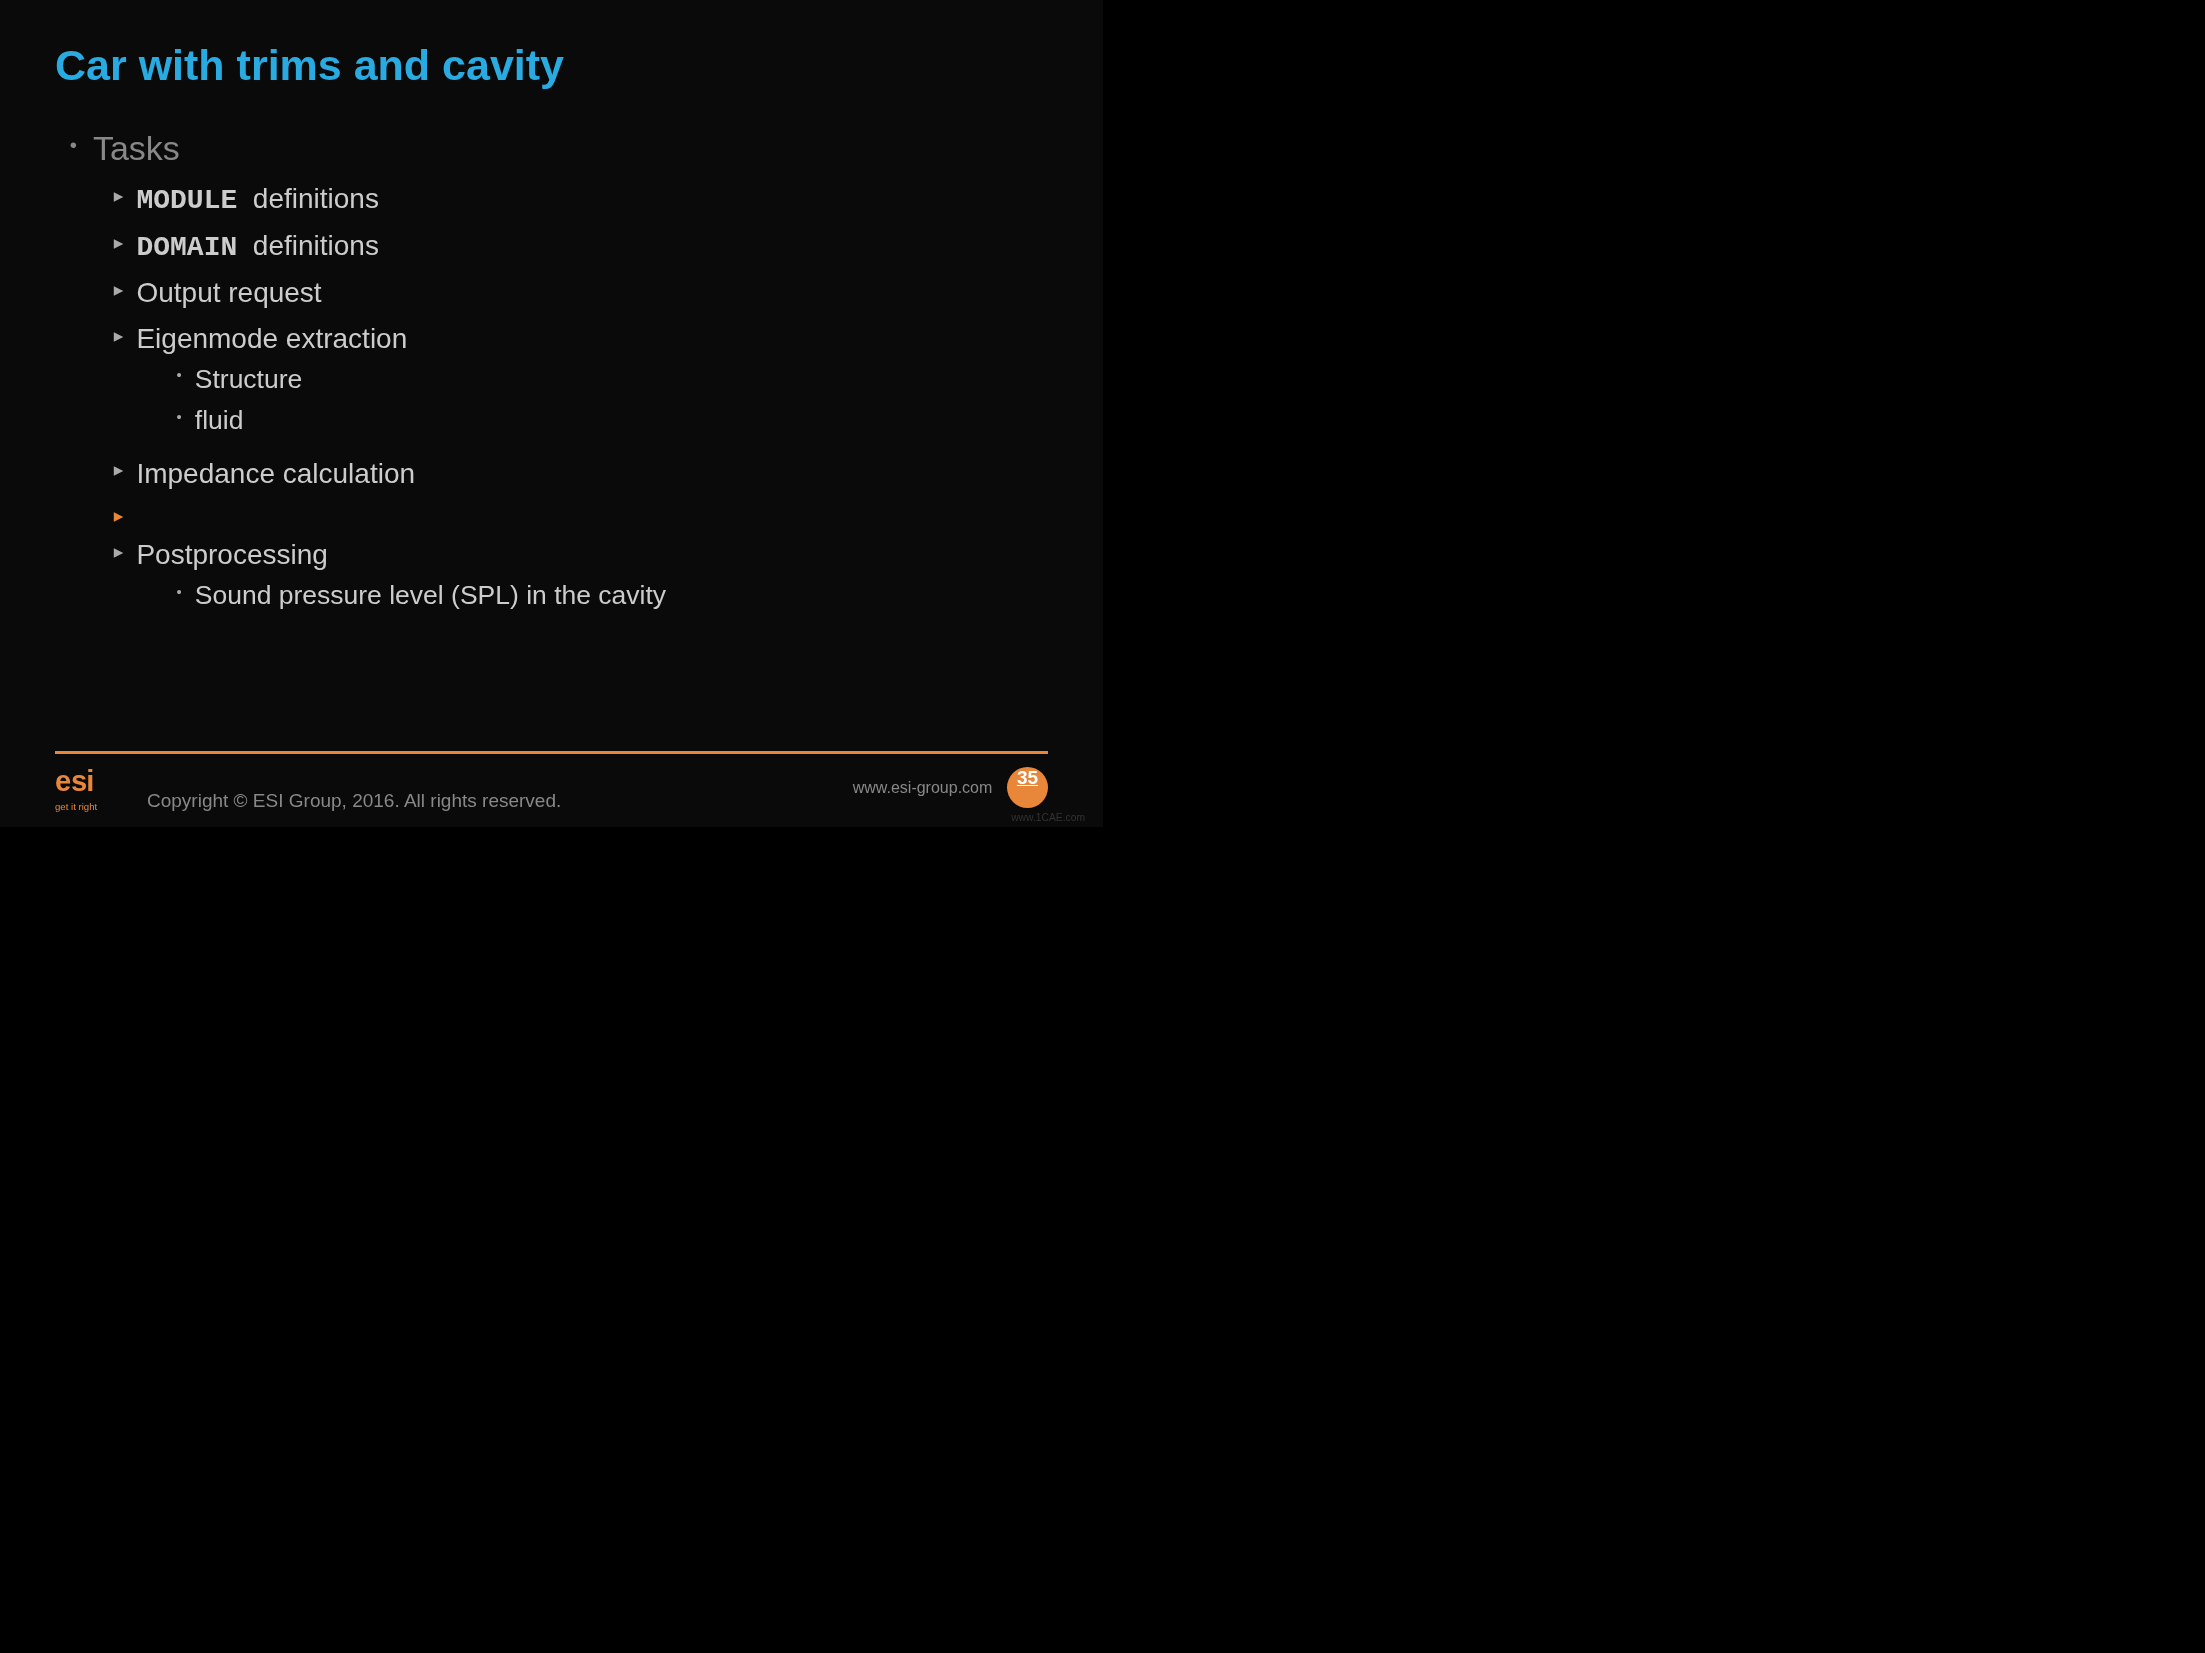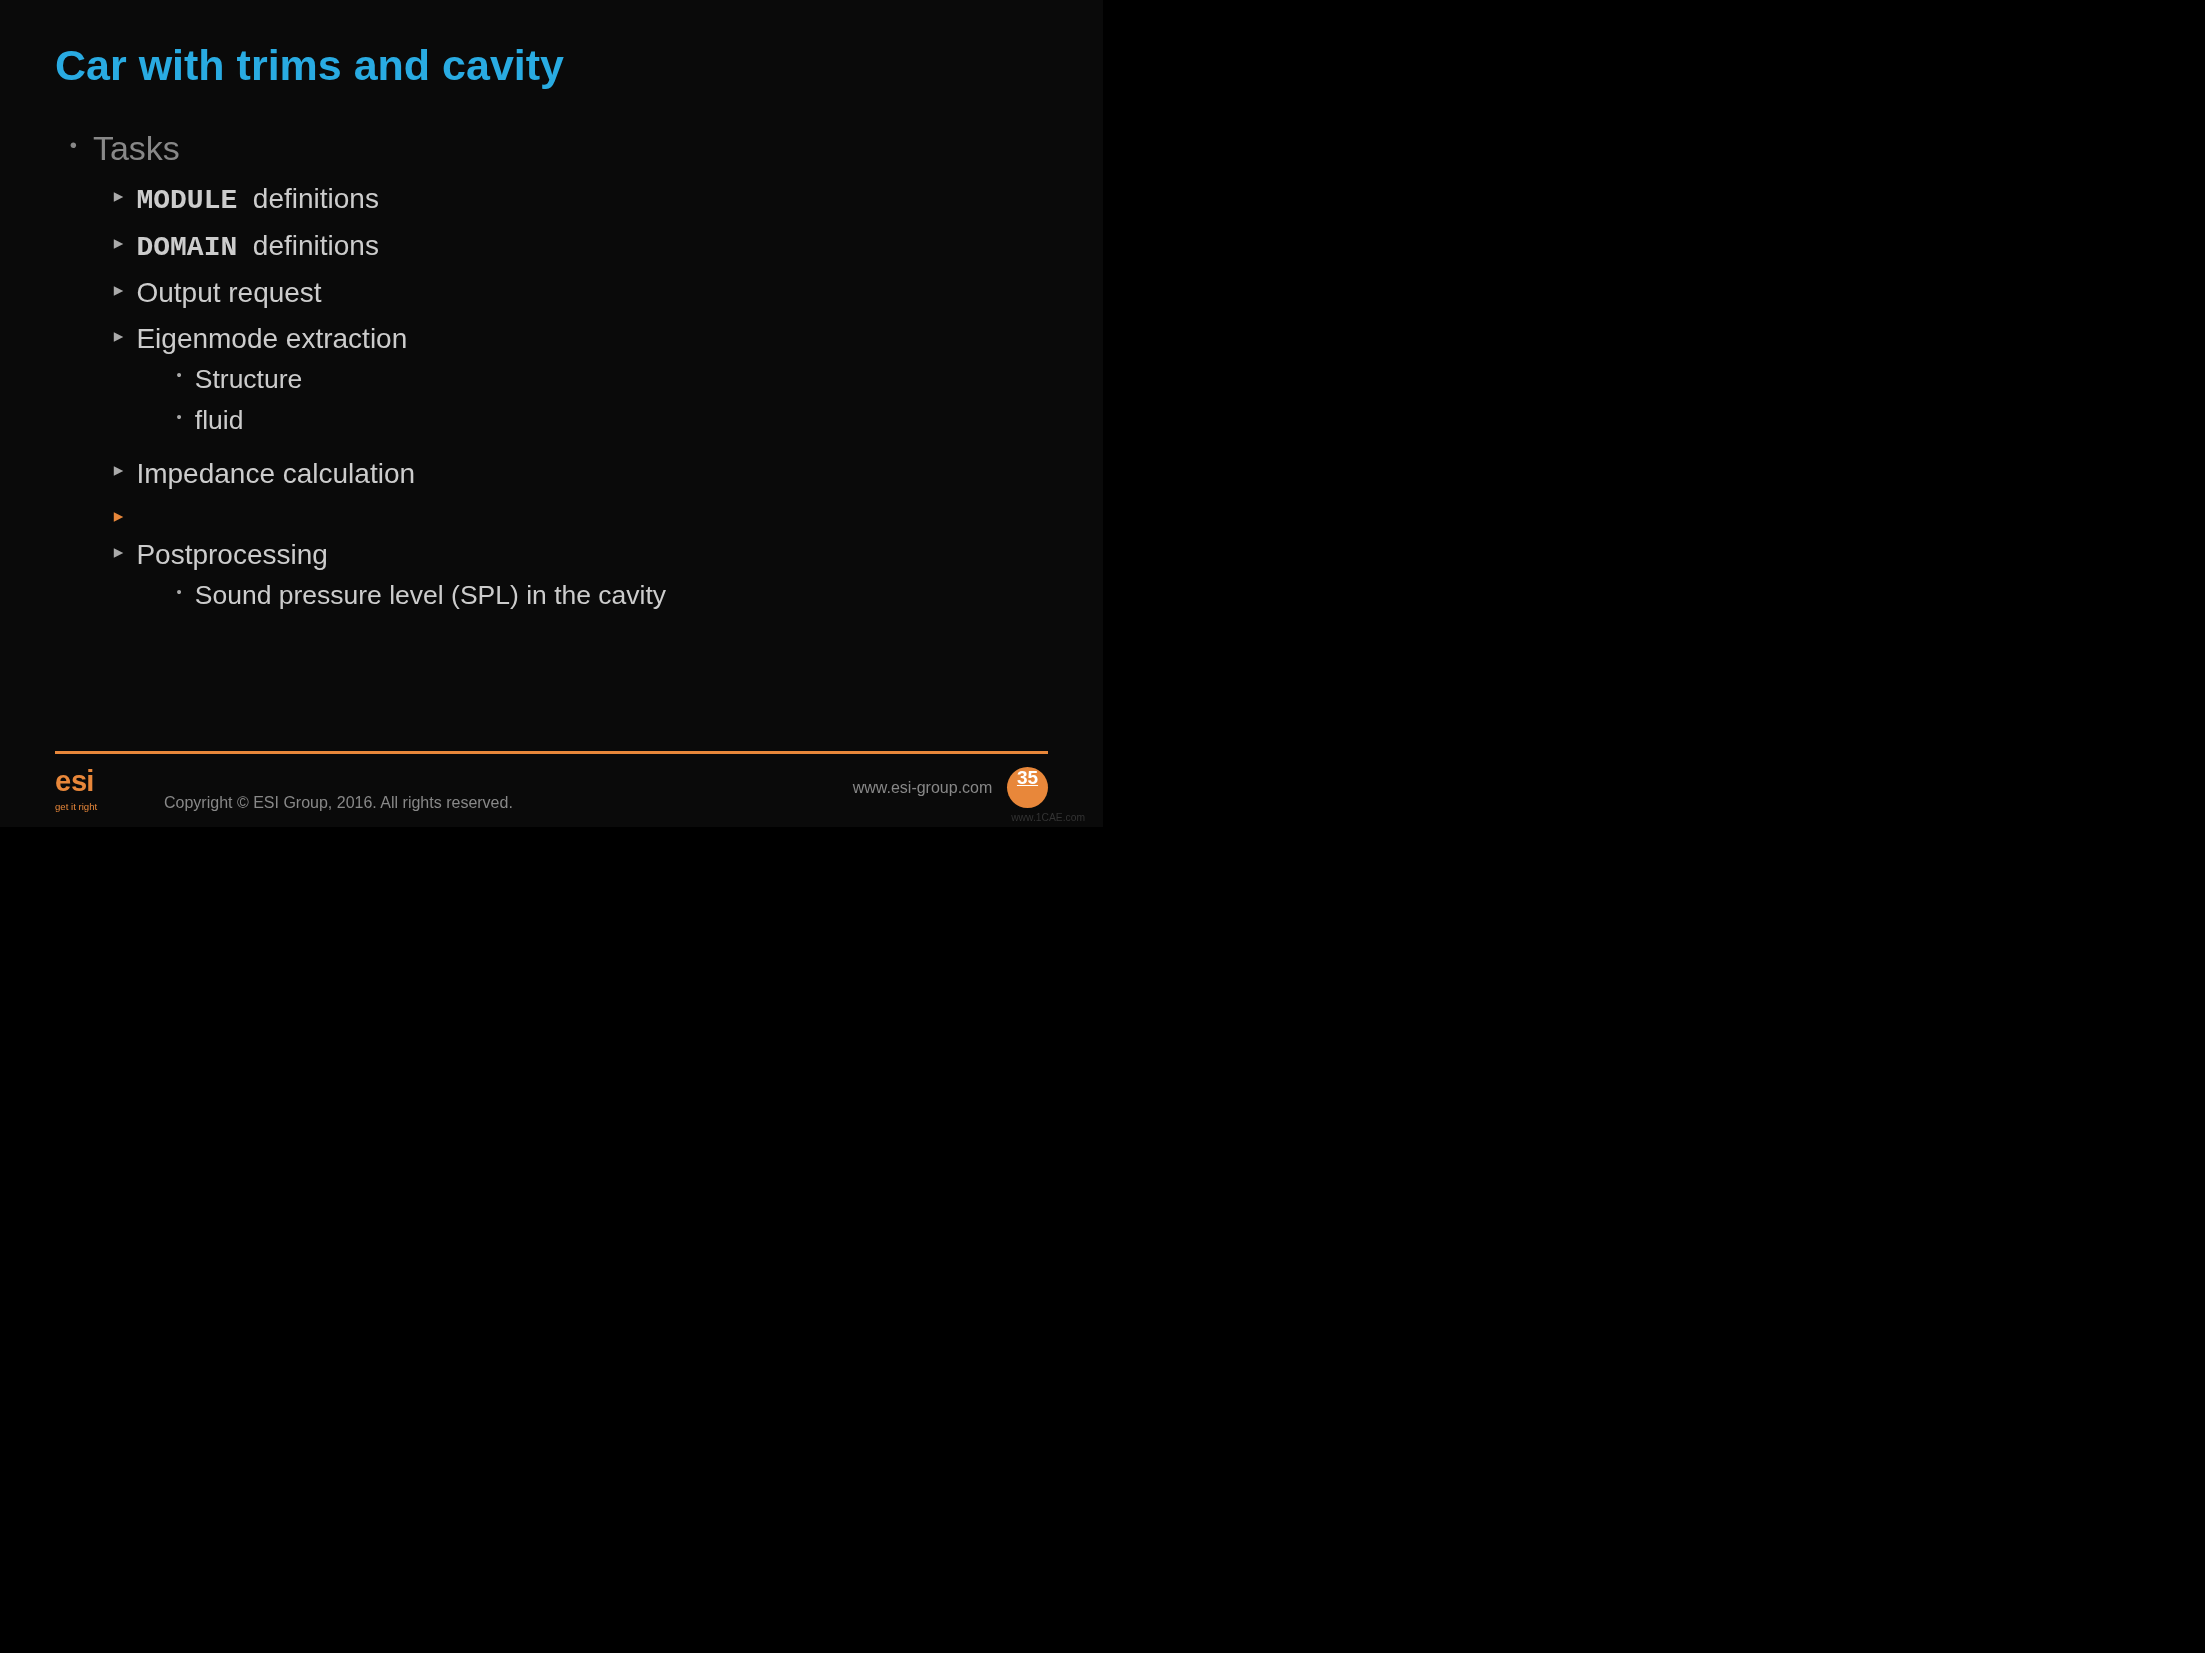--- a/index.html
+++ b/index.html
@@ -159,26 +159,25 @@
       height: 37px;
     }
 
     .get-it-right {
       font-size: 9.6px;
       color: #e8873a;
       margin-top: 1.5px;
     }
 
     .footer-copyright {
-      font-size: 16px;
+      font-size: 19px;
       color: #888;
       position: absolute;
       bottom: 14.7px;
       left: 147px;
-      margin-left: 17px;
     }
 
     .footer-right {
       display: flex;
       align-items: center;
       gap: 14.7px;
     }
 
     .footer-url {
       font-size: 16px;

